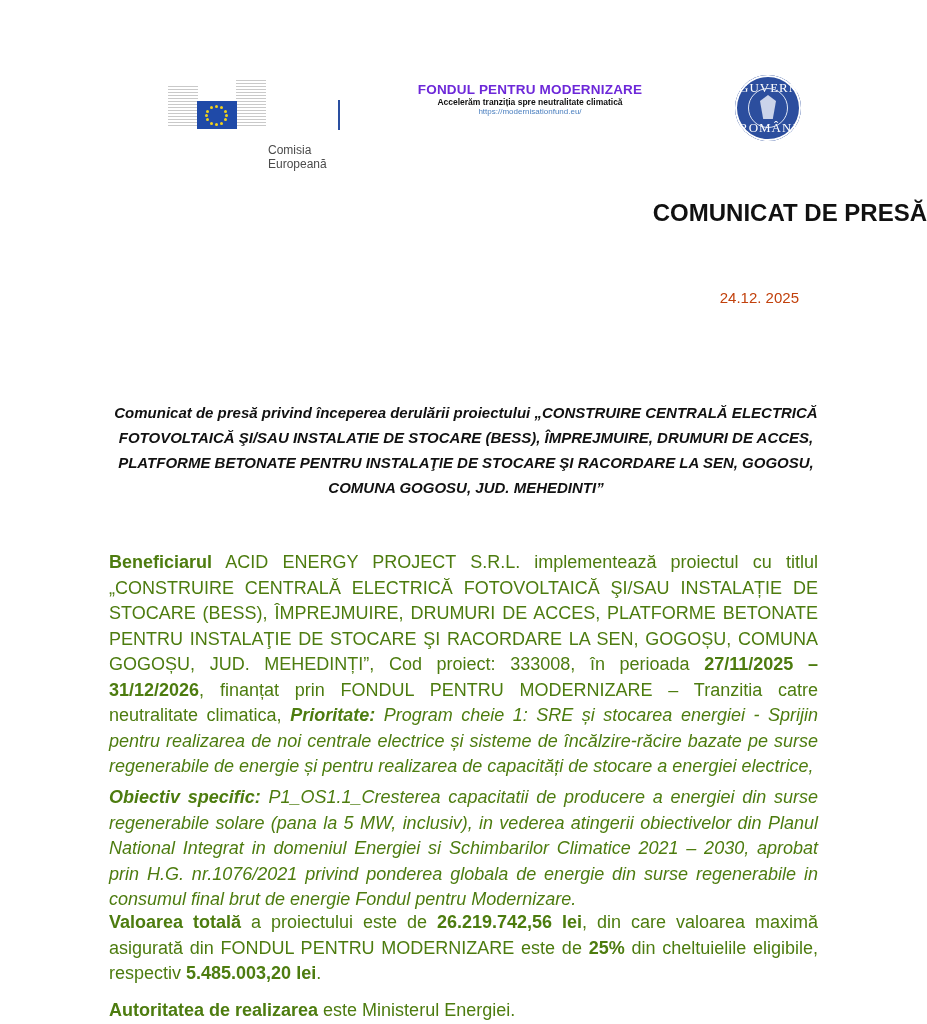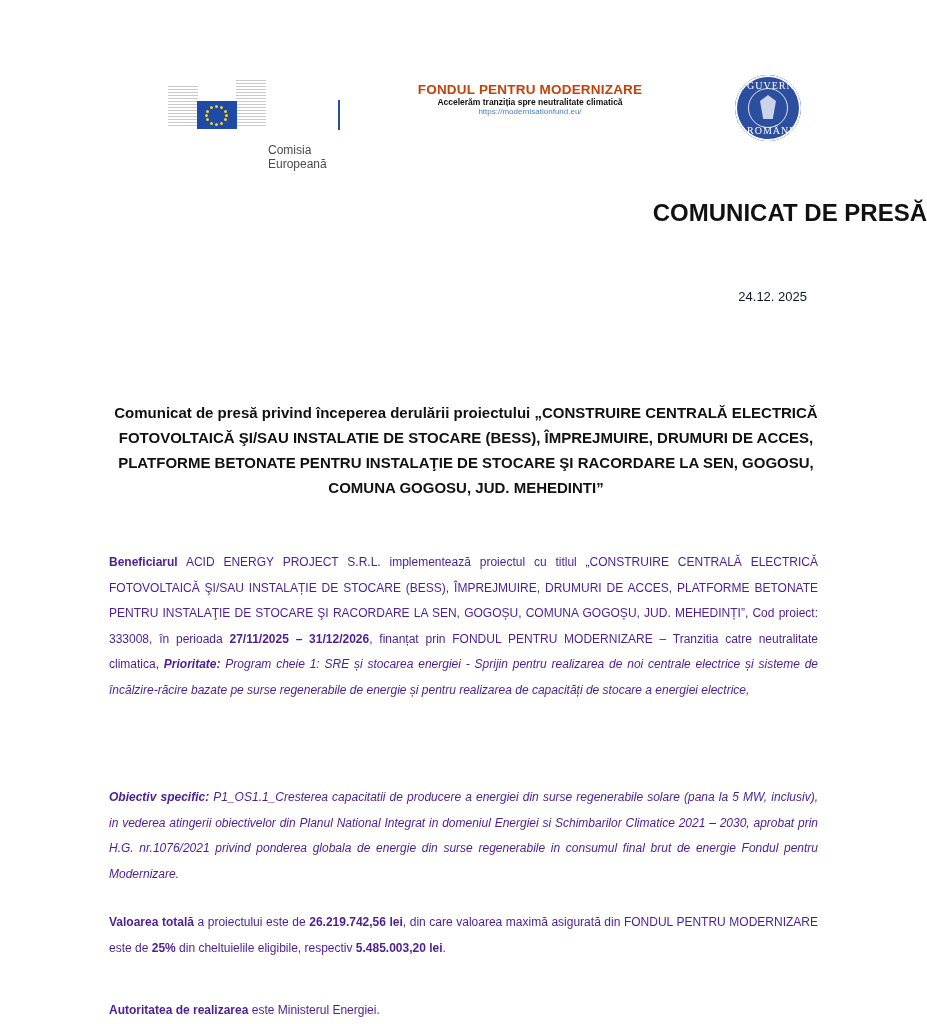--- a/index.html
+++ b/index.html
@@ -7,40 +7,40 @@
          font-family: "Liberation Sans", sans-serif; color: #000; }
   .logo-ec { position: absolute; left: 168px; top: 80px; width: 180px; height: 52px; }
   .ec-building { position: absolute; top: 6px; width: 30px; height: 44px; }
   .ec-building .line { height: 1px; background: #c9c9c9; margin-bottom: 2px; }
   .ec-flag { position: absolute; left: 29px; top: 21px; width: 40px; height: 28px; background: #1f4aa8; }
   .ec-flag .star { position: absolute; width: 3px; height: 3px; background: #f2d21a; border-radius: 50%; }
   .ec-text { position: absolute; left: 100px; top: 20px; font-size: 12px; line-height: 14px; color: #4b4b4b; margin-top: 43px; }
   .ec-bar { position: absolute; left: 170px; top: 20px; width: 2px; height: 30px; background: #2a4fa0; }
 
   .logo-fund { position: absolute; left: 400px; top: 82px; width: 260px; text-align: center; }
-  .fund-title { font-weight: bold; color: #c2410c; font-size: 13.5px; letter-spacing: 0.2px; }
+  .fund-title { font-weight: bold; color: #6d28d9; font-size: 13.5px; letter-spacing: 0.2px; }
   .fund-sub { font-weight: bold; font-size: 8.5px; color: #111; }
   .fund-url { font-size: 8px; color: #4a7fbf; }
 
   .logo-gov { position: absolute; left: 735px; top: 75px; width: 66px; height: 66px; border-radius: 50%;
               background: #2c4e9e; box-shadow: inset 0 0 0 2px #ffffff, inset 0 0 0 3px #2c4e9e; }
   .gov-inner { position: absolute; left: 13px; top: 13px; width: 40px; height: 40px; border-radius: 50%; border: 1px solid #dfe6f5; box-sizing: border-box; }
   .gov-eagle { position: absolute; left: 25px; top: 20px; width: 16px; height: 24px; background: #e6ebf7; clip-path: polygon(50% 0, 100% 25%, 80% 100%, 20% 100%, 0 25%); opacity: 0.85; }
-  .gov-text-top, .gov-text-bot { position: absolute; left: 12px; width: 66px; color: #fff; font-size: 10px; font-family: "Liberation Serif", serif; letter-spacing: 1px; }
+  .gov-text-top, .gov-text-bot { position: absolute; left: 4px; width: 66px; color: #fff; font-size: 13px; font-family: "Liberation Serif", serif; letter-spacing: 1px; }
   .gov-text-top { top: 5px; }
   .gov-text-bot { bottom: 5px; }
 
   .main-title { position: absolute; left: 0; width: 927px; top: 199px; text-align: right;
                 font-weight: bold; font-size: 24px; color: #111; }
-  .date { position: absolute; right: 120px; top: 289px; font-size: 13px; color: #0f172a; }
+  .date { position: absolute; right: 128px; top: 289px; font-size: 15px; color: #c2410c; }
 
   .subtitle { position: absolute; left: 112px; width: 708px; top: 400px; text-align: center;
-              font-weight: bold; font-size: 15px; line-height: 25px; color: #111; }
+              font-style: italic; font-weight: bold; font-size: 15px; line-height: 25px; color: #111; }
 
-  .body { position: absolute; left: 109px; width: 709px; font-size: 12px; line-height: 25.5px; text-align: justify; color: #4c1d95; }
+  .body { position: absolute; left: 109px; width: 709px; font-size: 18px; line-height: 25.5px; text-align: justify; color: #4d7c0f; }
   .p1 { top: 550px; }
   .p2 { top: 770px; margin-top: 15px; }
   .p3 { top: 910px; }
   .p4 { top: 998px; }
   b { font-weight: bold; }
   i { font-style: italic; }
 </style>
 </head>
 <body>
 

